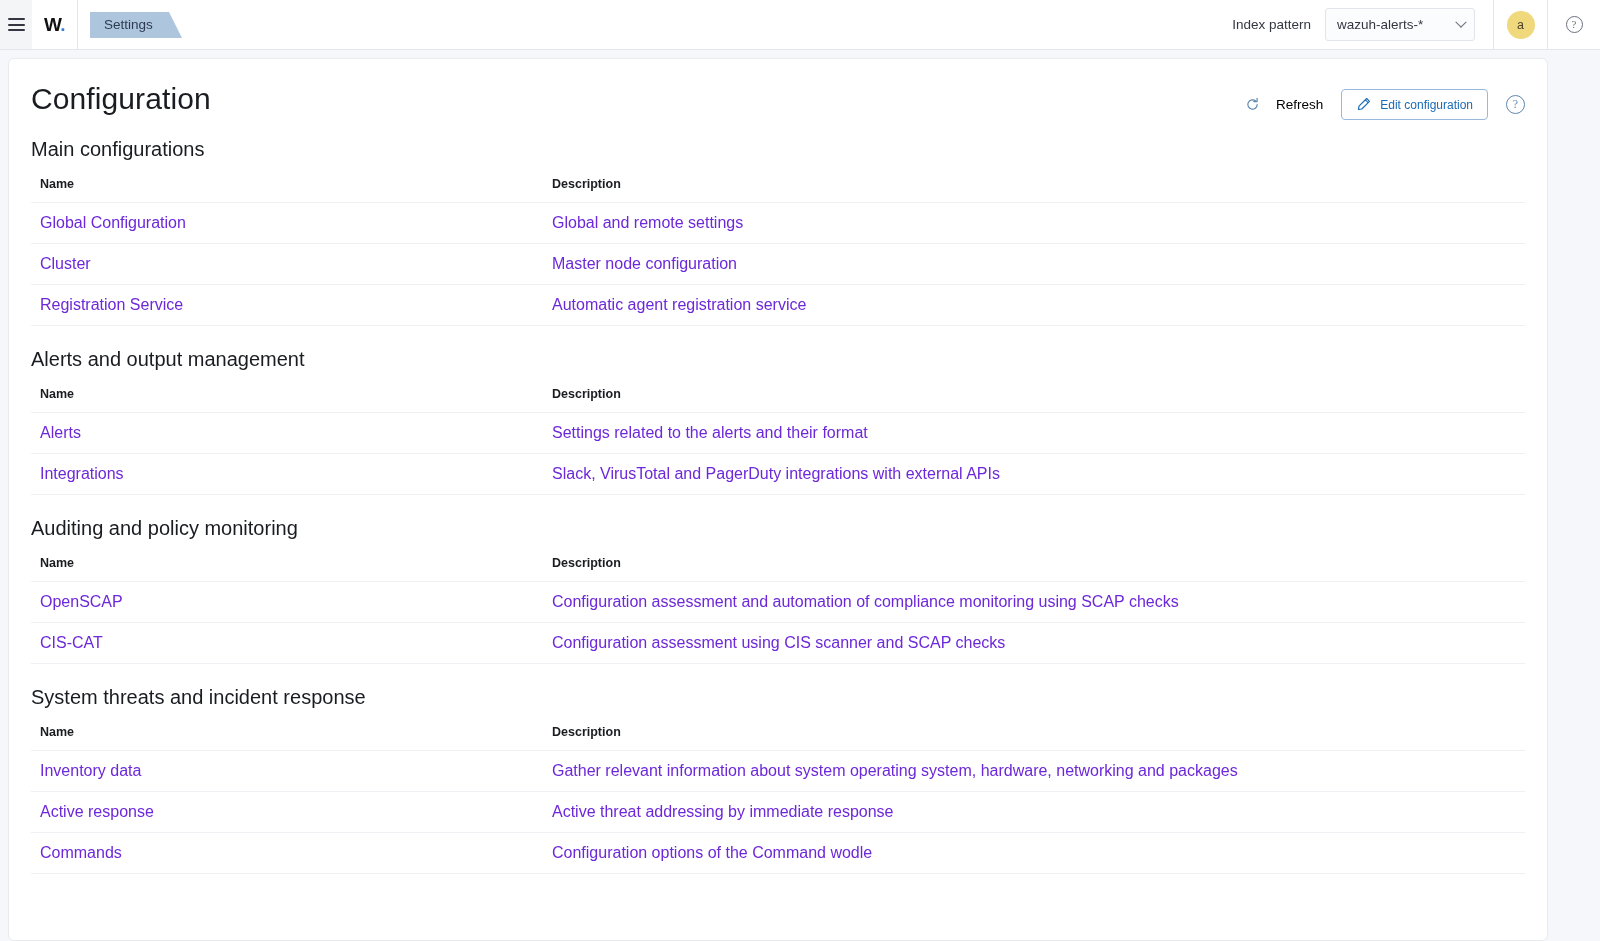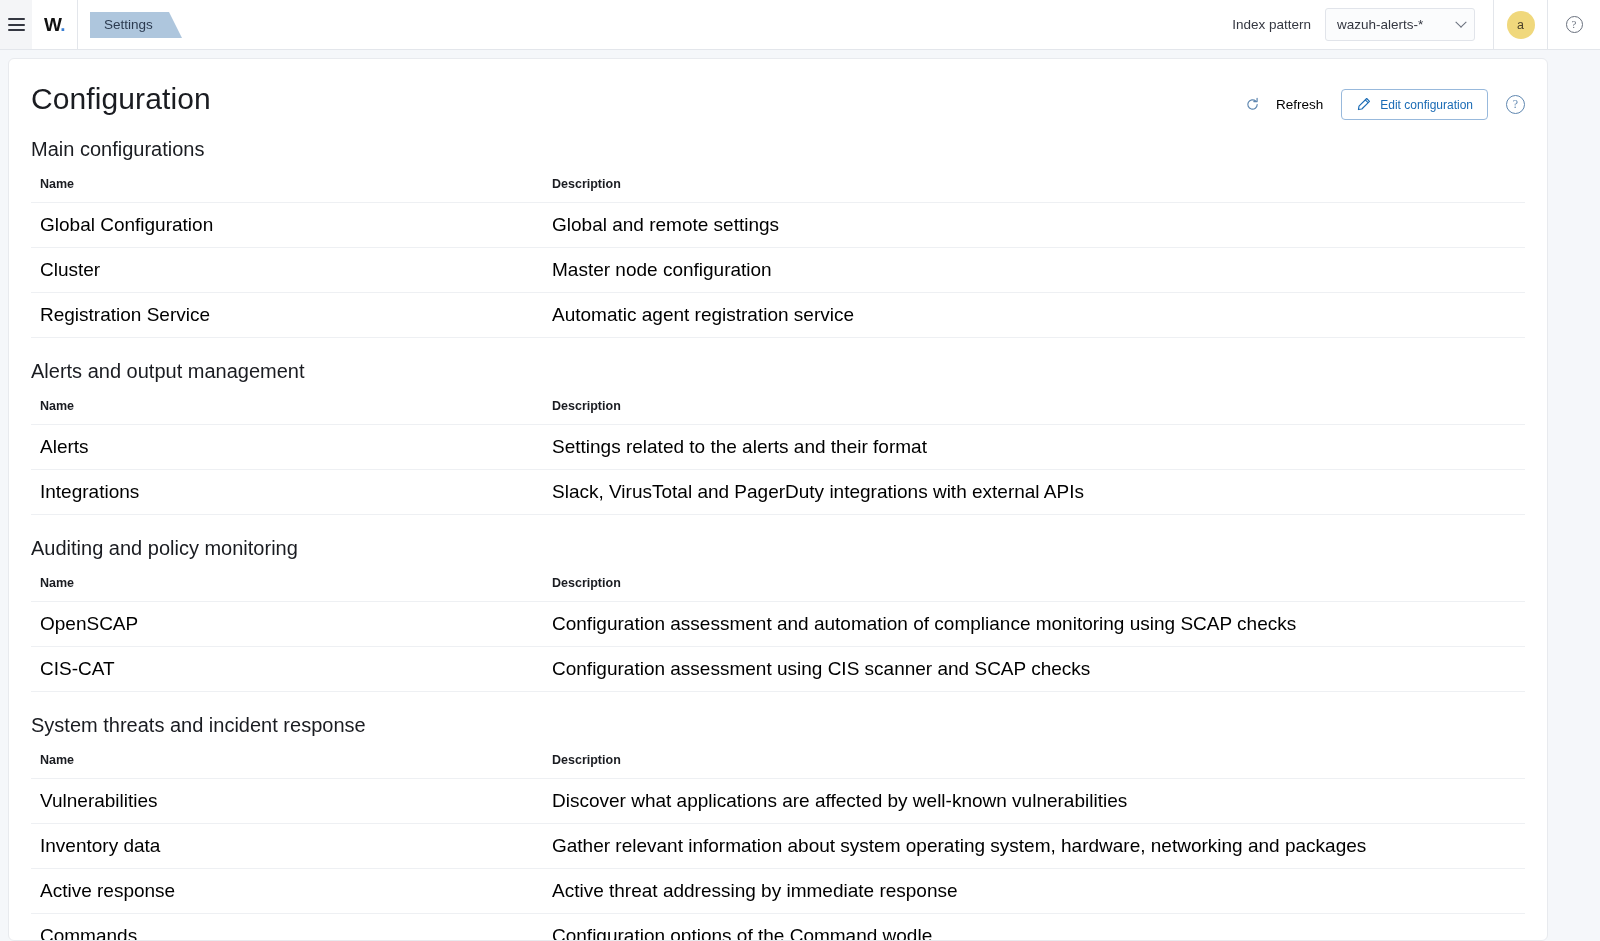--- a/index.html
+++ b/index.html
@@ -229,22 +229,22 @@
   }
   table.cfg th {
     text-align: left;
     font-size: 12.5px;
     font-weight: bold;
     color: #1a1c21;
     padding: 0 0 11px 9px;
     border-bottom: 1px solid #eef0f3;
   }
   table.cfg td {
-    font-size: 19px;
-    color: #000000;
+    font-size: 16px;
+    color: #6d28d9;
     padding: 11px 0 11px 9px;
     border-bottom: 1px solid #eef0f3;
     white-space: nowrap;
     overflow: hidden;
     text-overflow: ellipsis;
   }
   table.cfg tr { cursor: pointer; }
   col.c-name { width: 512px; }
 </style>
 </head>
@@ -413,24 +413,20 @@
               <col>
             </colgroup>
       <thead>
         <tr>
           <th>Name</th>
           <th>Description</th>
         </tr>
       </thead>
       <tbody>
               <tr>
-                <td>Vulnerabilities</td>
-                <td>Discover what applications are affected by well-known vulnerabilities</td>
-              </tr>
-              <tr>
                 <td>Inventory data</td>
                 <td>Gather relevant information about system operating system, hardware, networking and packages</td>
               </tr>
               <tr>
                 <td>Active response</td>
                 <td>Active threat addressing by immediate response</td>
               </tr>
               <tr>
                 <td>Commands</td>
                 <td>Configuration options of the Command wodle</td>

